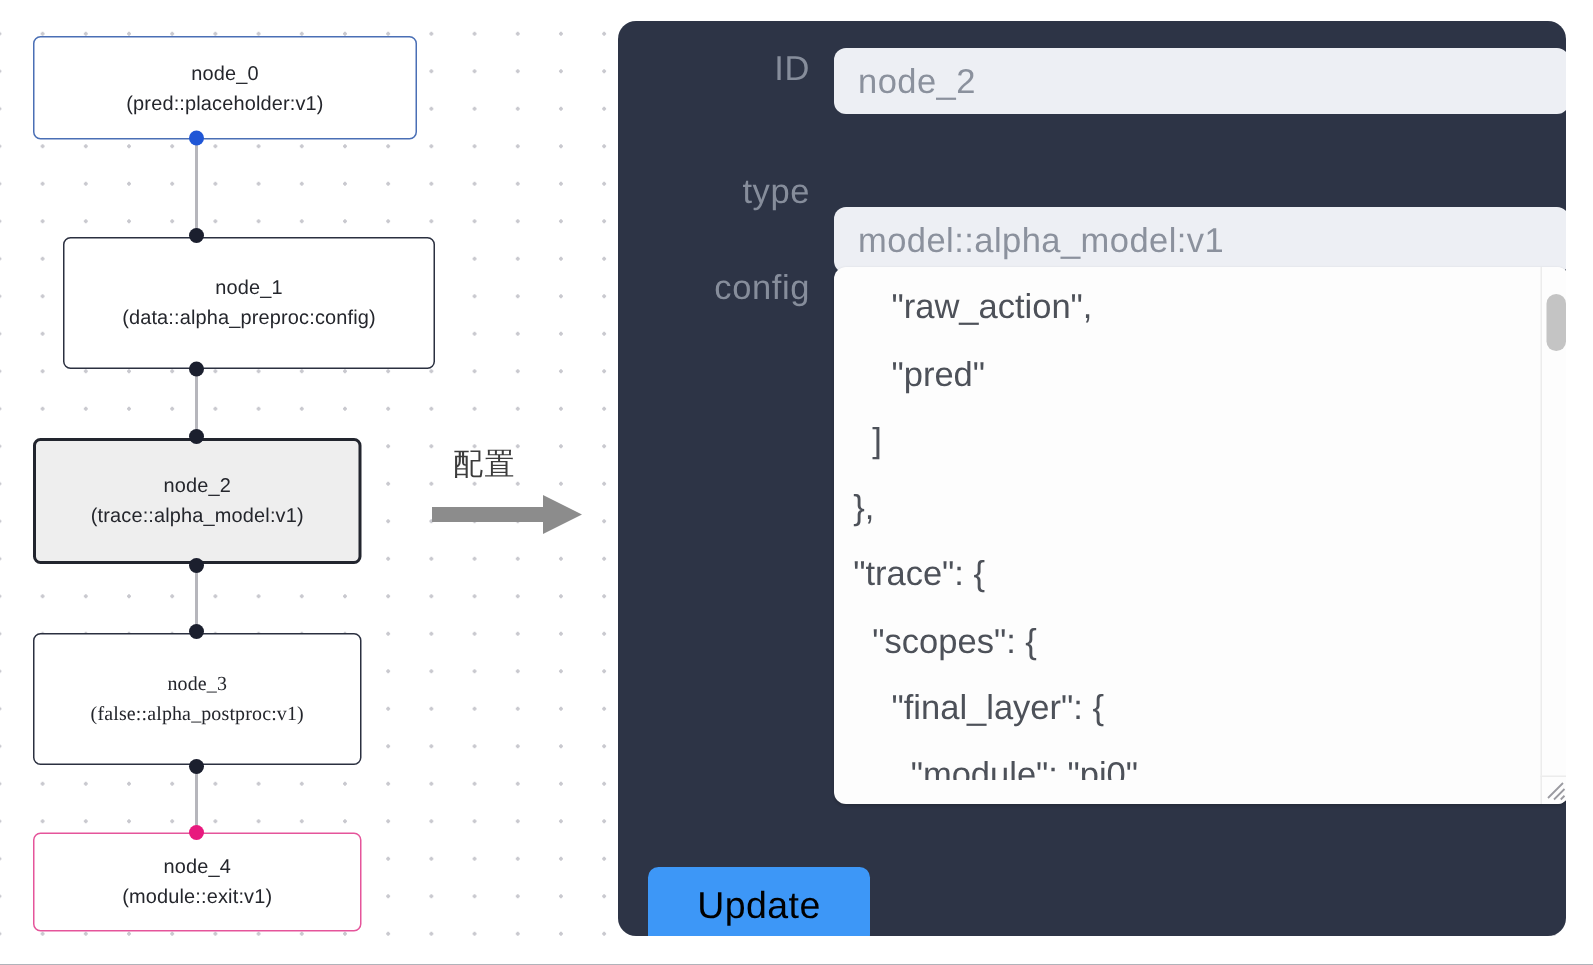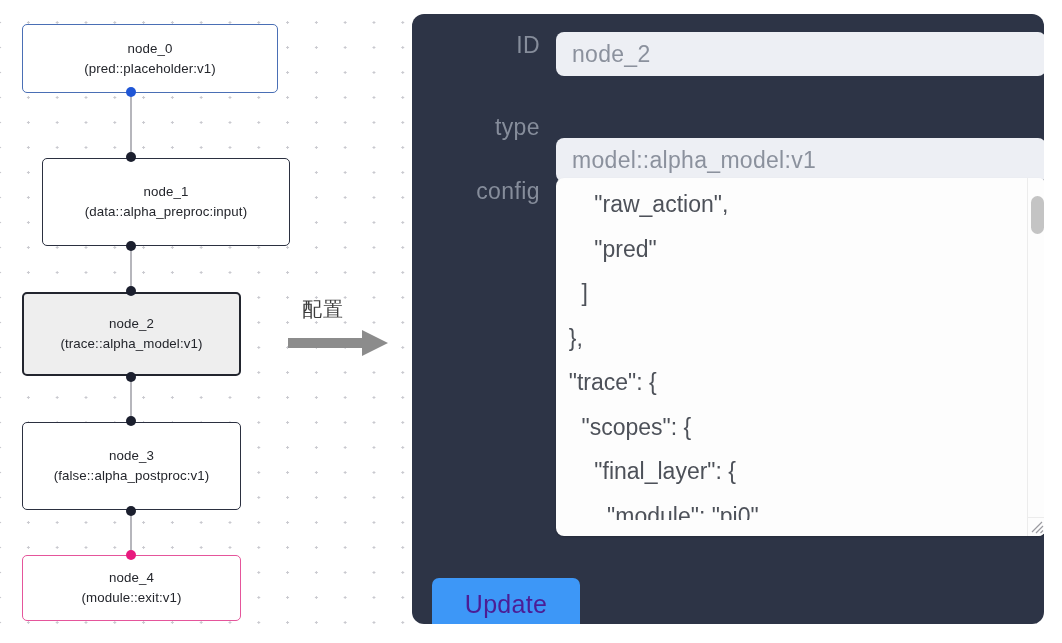--- a/index.html
+++ b/index.html
@@ -139,21 +139,21 @@
     border-top:1px solid #ececec;border-left:1px solid #ececec;
     background:#fdfdfd;
   }
   #config-resize svg{display:block;}
 
   #update-btn{
     position:absolute;left:20px;top:564px;
     width:148px;height:52px;
     background:#3d97f7;
     border:none;border-radius:7px;
-    color:#4c1d95;
+    color:#000000;
     font-size:25px;
     letter-spacing:.3px;
     font-family:"Liberation Sans","DejaVu Sans",sans-serif;
     cursor:pointer;
     text-align:center;
     line-height:52px;
     padding:0;
   }
 </style>
 </head>
@@ -165,32 +165,32 @@
   <div class="edge" style="left:130px;top:245px;height:48px;"></div>
   <div class="edge" style="left:130px;top:375px;height:46px;"></div>
   <div class="edge" style="left:130px;top:511px;height:44px;"></div>
 
   <div class="node input" style="left:22px;top:24px;width:256px;height:69px;">
     <span class="lbl"><span>node_0</span><br><span>(pred::placeholder:v1)</span></span>
   </div>
   <div class="handle blue" style="left:131px;top:92px;"></div>
 
   <div class="node" style="left:22px;top:158px;width:248px;height:88px;margin-left:20px;">
-    <span class="lbl"><span>node_1</span><br><span>(data::alpha_preproc:input)</span></span>
+    <span class="lbl"><span>node_1</span><br><span>(data::alpha_preproc:config)</span></span>
   </div>
   <div class="handle" style="left:131px;top:157px;"></div>
   <div class="handle" style="left:131px;top:246px;"></div>
 
   <div class="node selected" style="left:22px;top:292px;width:219px;height:84px;">
     <span class="lbl"><span>node_2</span><br><span>(trace::alpha_model:v1)</span></span>
   </div>
   <div class="handle" style="left:131px;top:291px;"></div>
   <div class="handle" style="left:131px;top:377px;"></div>
 
-  <div class="node" style="left:22px;top:422px;width:219px;height:88px;">
+  <div class="node" style="left:22px;top:422px;width:219px;height:88px;font-family:Liberation Serif, serif;">
     <span class="lbl"><span>node_3</span><br><span>(false::alpha_postproc:v1)</span></span>
   </div>
   <div class="handle" style="left:131px;top:421px;"></div>
   <div class="handle" style="left:131px;top:511px;"></div>
 
   <div class="node output" style="left:22px;top:555px;width:219px;height:66px;">
     <span class="lbl"><span>node_4</span><br><span>(module::exit:v1)</span></span>
   </div>
   <div class="handle pink" style="left:131px;top:555px;"></div>
 

